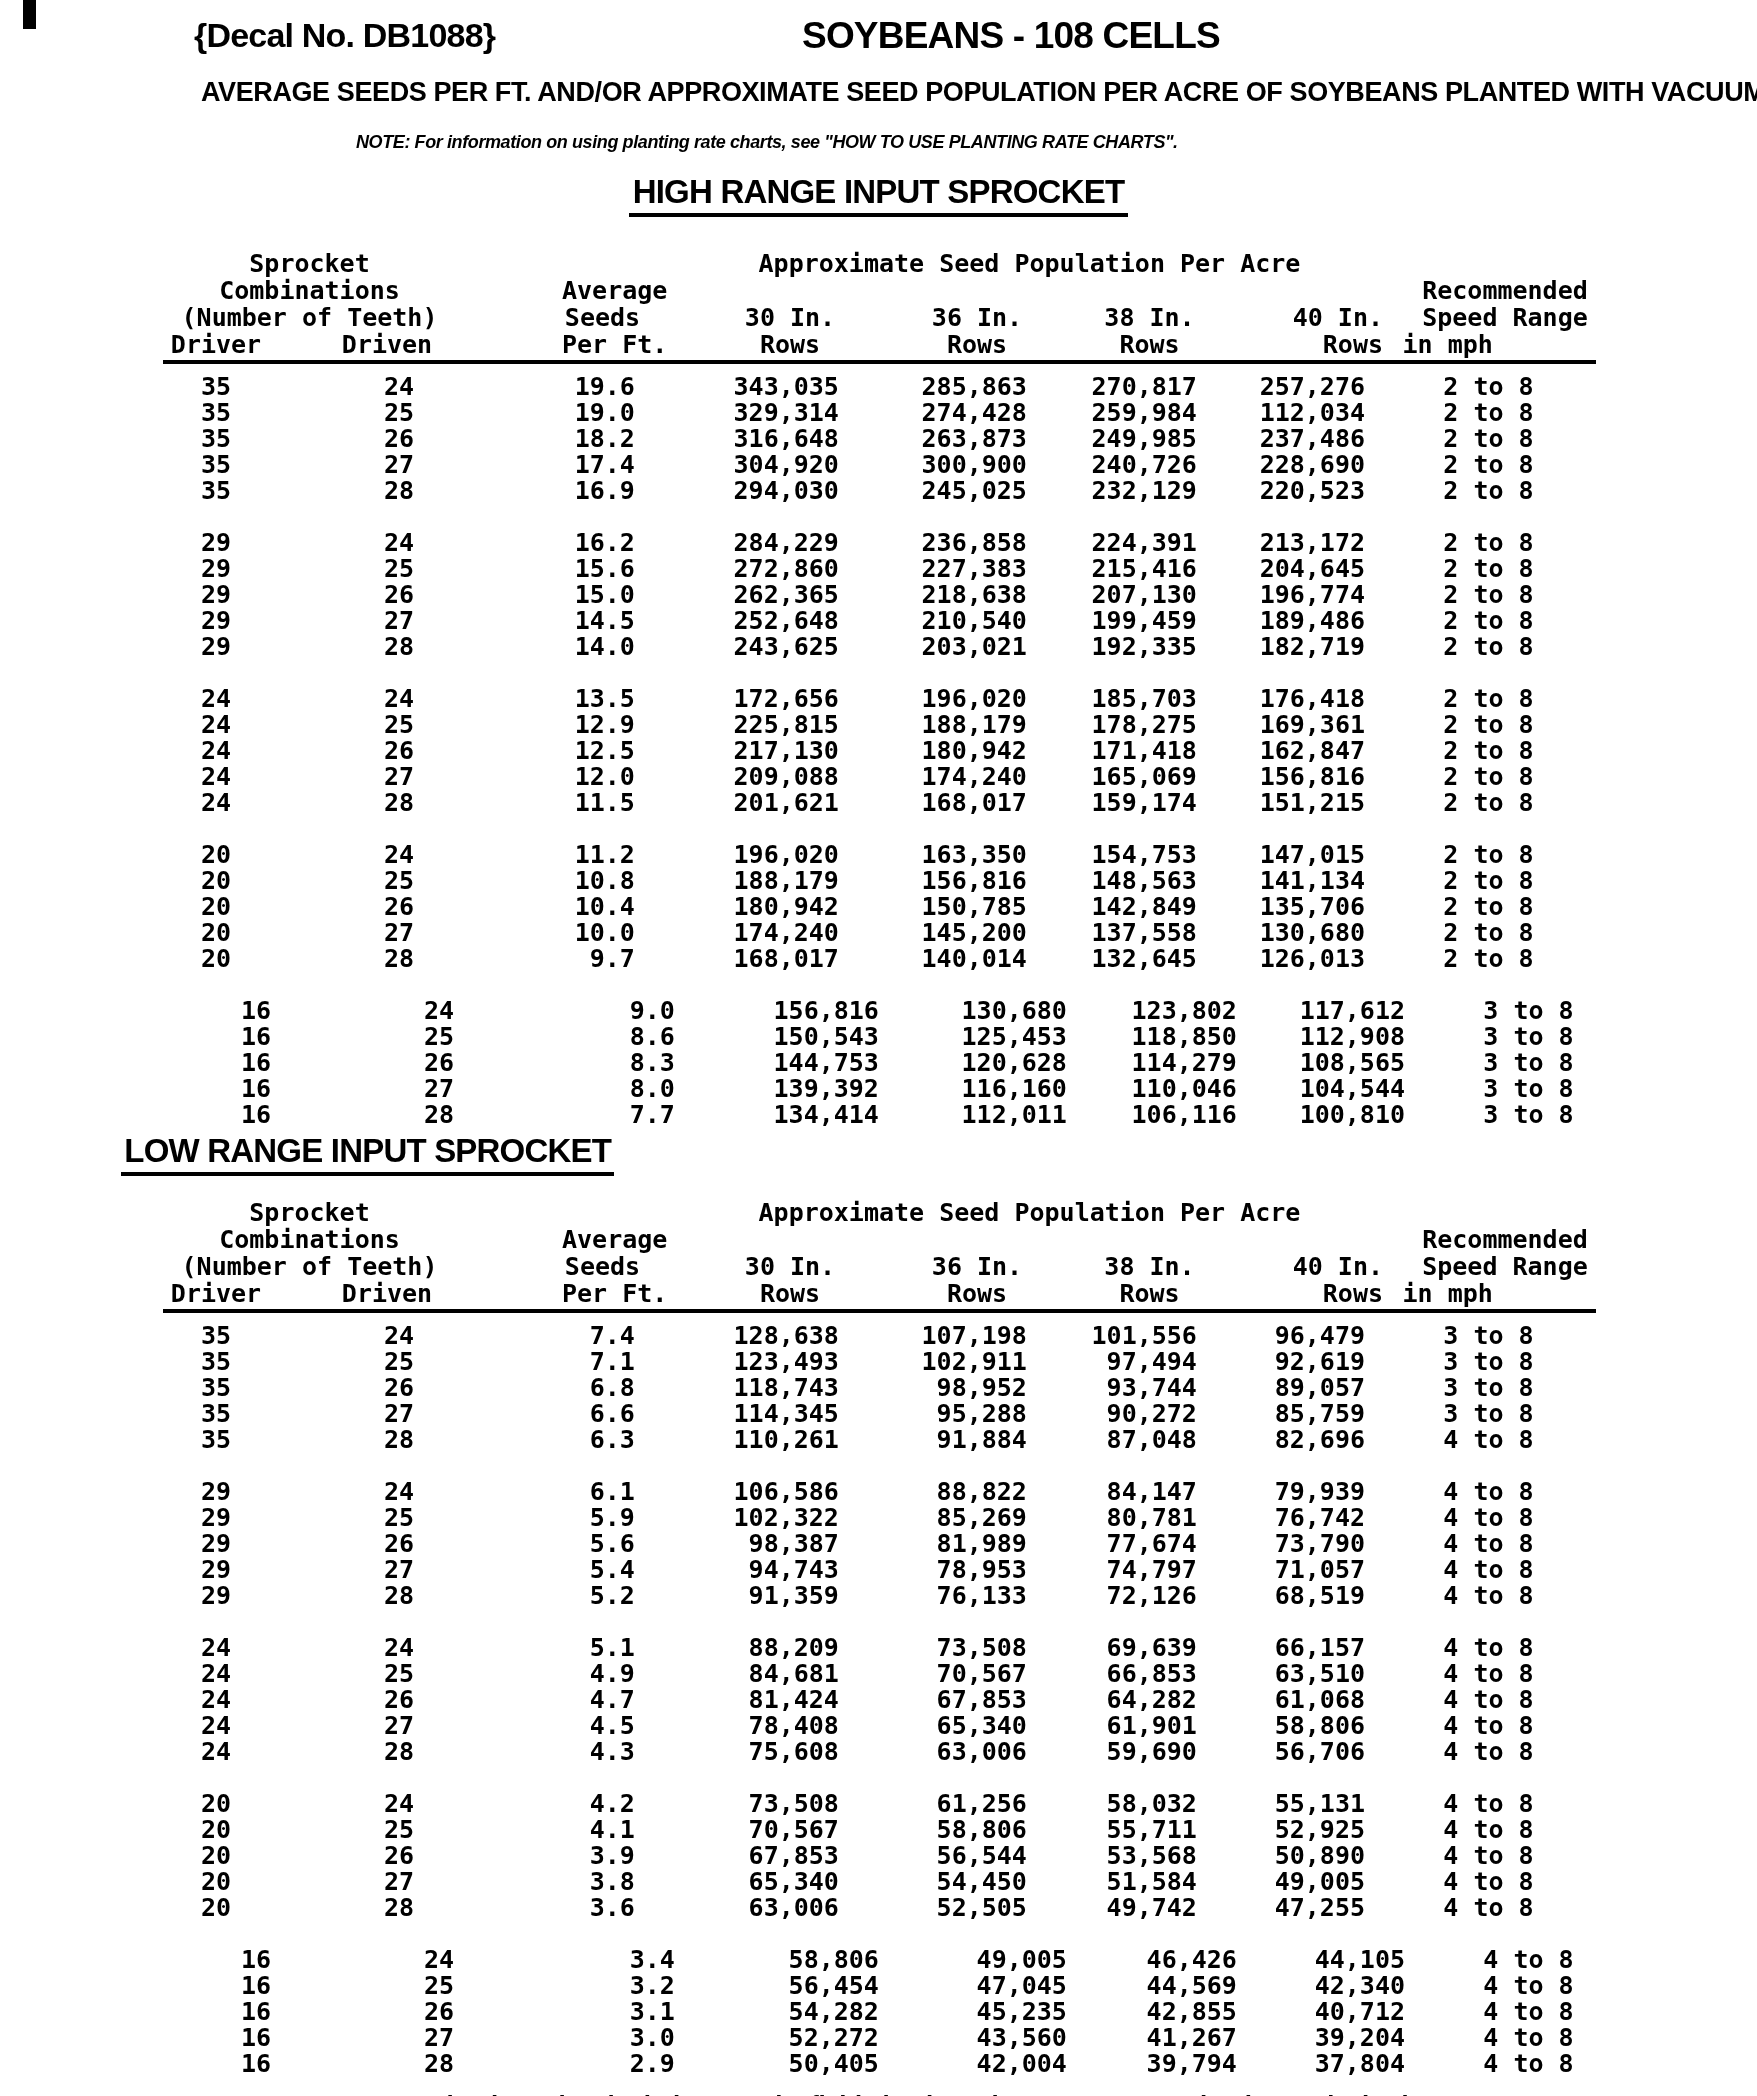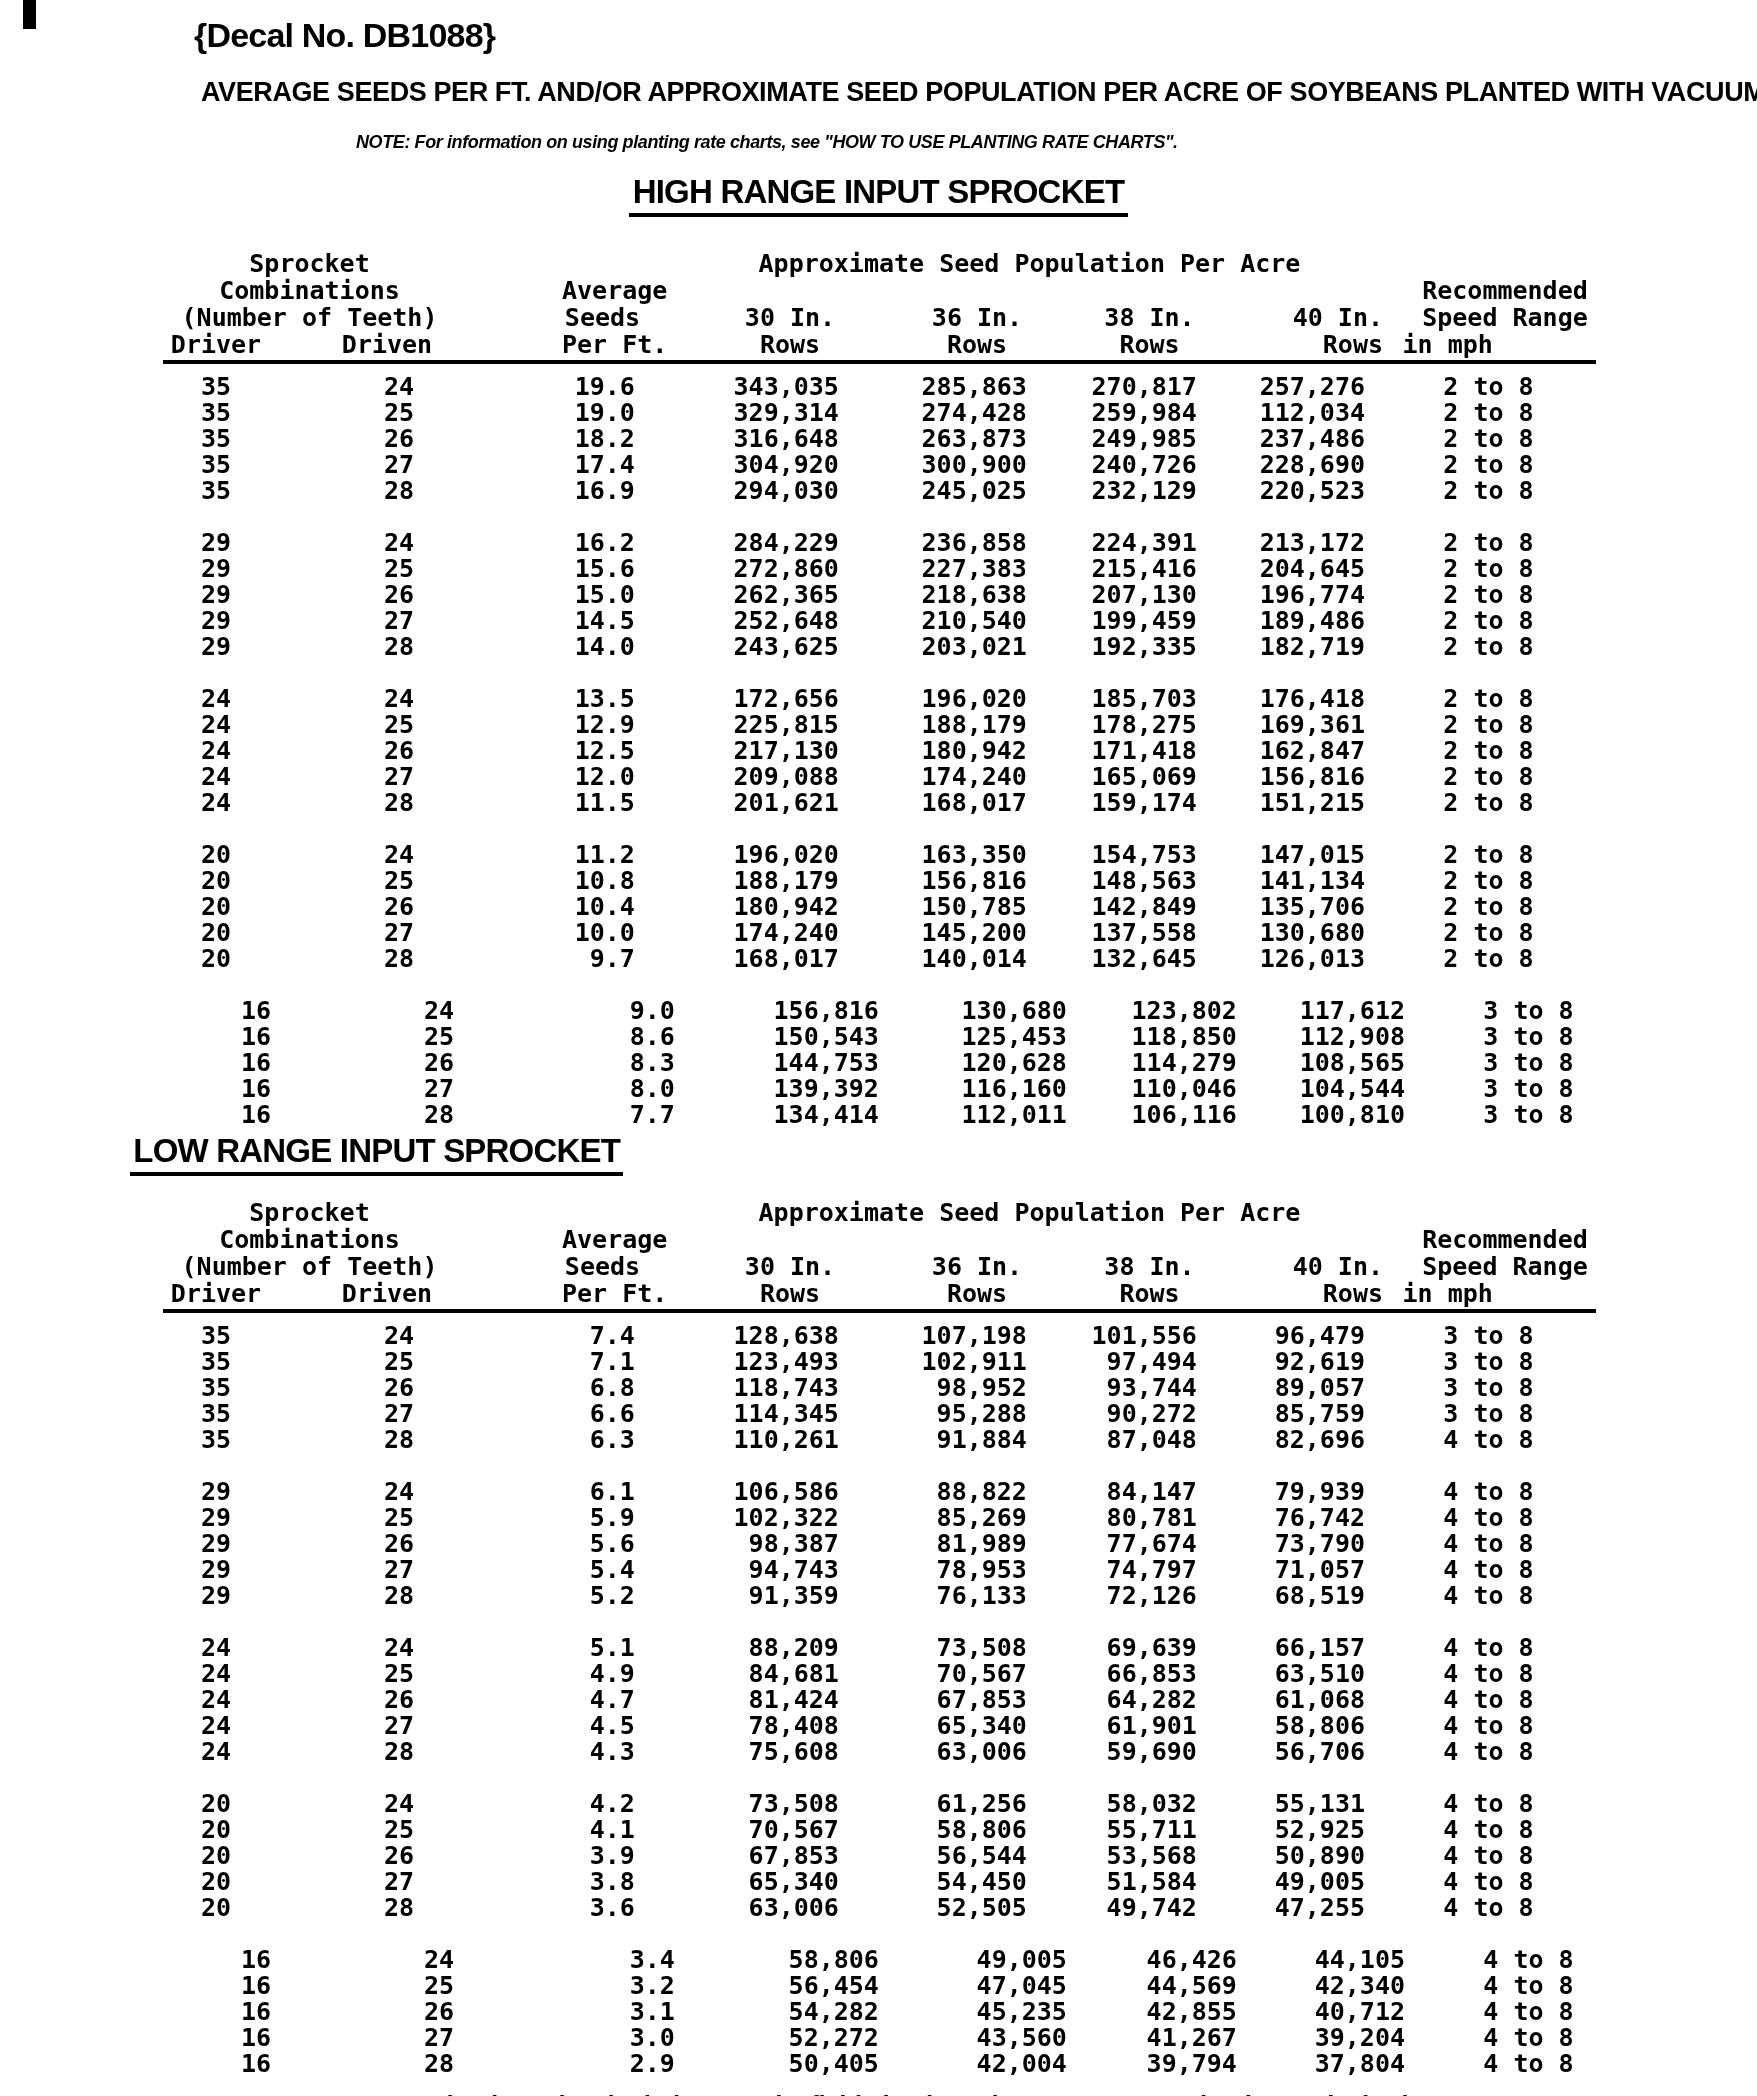--- a/index.html
+++ b/index.html
@@ -13,21 +13,21 @@
   .topline{position:relative;height:41px;margin-top:14.7px;padding-left:17px;}
   .decal{position:absolute;left:194px;top:1.6px;font-weight:700;font-size:34px;letter-spacing:-0.8px;}
   .doc-title{position:absolute;left:802px;top:0;font-weight:700;font-size:37px;letter-spacing:-0.8px;}
   .subtitle{margin:21px 0 0 201px;font-weight:700;font-size:27px;letter-spacing:-0.4px;white-space:nowrap;}
   .note{margin:24.4px 0 0 356px;font-style:italic;font-weight:700;font-size:18px;letter-spacing:-0.4px;white-space:nowrap;}
   .sec-title{
     font-weight:700;font-size:33px;letter-spacing:-0.8px;
     width:fit-content;margin:19.5px auto 0;border-bottom:4.1px solid #000;
     padding:0 3.3px 2.4px;white-space:nowrap;
   }
-  .sec-title.low{position:relative;left:86px;margin-top:3.3px;margin-left:44px;}
+  .sec-title.low{position:relative;left:77px;margin-top:3.3px;margin-left:44px;}
   .mono{font-family:"DejaVu Sans Mono","Liberation Mono",monospace;font-weight:700;font-size:25px;}
   .grid{
     display:grid;
     grid-template-columns:106px 187px 187px 204px 188px 170px 178px 244px;
     margin-left:163px;
   }
   .hdr{line-height:27px;margin-top:33px;}
   .hdr.low{margin-top:23px;}
   .hdr > div{white-space:nowrap;}
   .h-sp{grid-column:1/3;text-align:center;}
@@ -55,20 +55,21 @@
   .c8{text-align:center;padding-right:33px;}
   .footer{margin:13px 0 0 136px;font-weight:700;font-size:26px;letter-spacing:-0.4px;white-space:nowrap;}
 </style>
 </head>
 <body>
 
 <div class="artifact"></div>
 
 <div class="topline">
   <div class="decal">{Decal No. DB1088}</div>
+  <div class="doc-title">SOYBEANS - 108 CELLS</div>
 </div>
 
 <div class="subtitle">AVERAGE SEEDS PER FT. AND/OR APPROXIMATE SEED POPULATION PER ACRE OF SOYBEANS PLANTED WITH VACUUM METER</div>
 <div class="note">NOTE: For information on using planting rate charts, see "HOW TO USE PLANTING RATE CHARTS".</div>
 
 <div class="sec-title">HIGH RANGE INPUT SPROCKET</div>
 
 <div class="grid mono hdr">
   <div class="h-sp">Sprocket</div>
   <div class="h-pop">Approximate Seed Population Per Acre</div>

